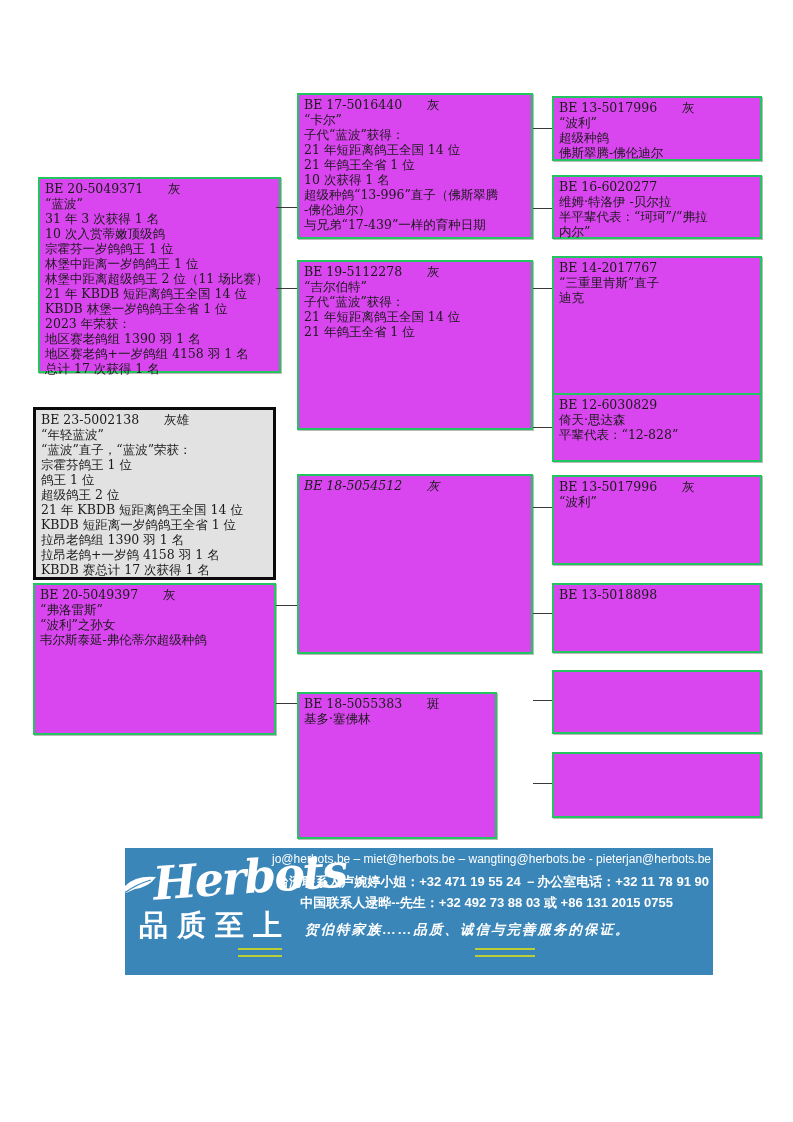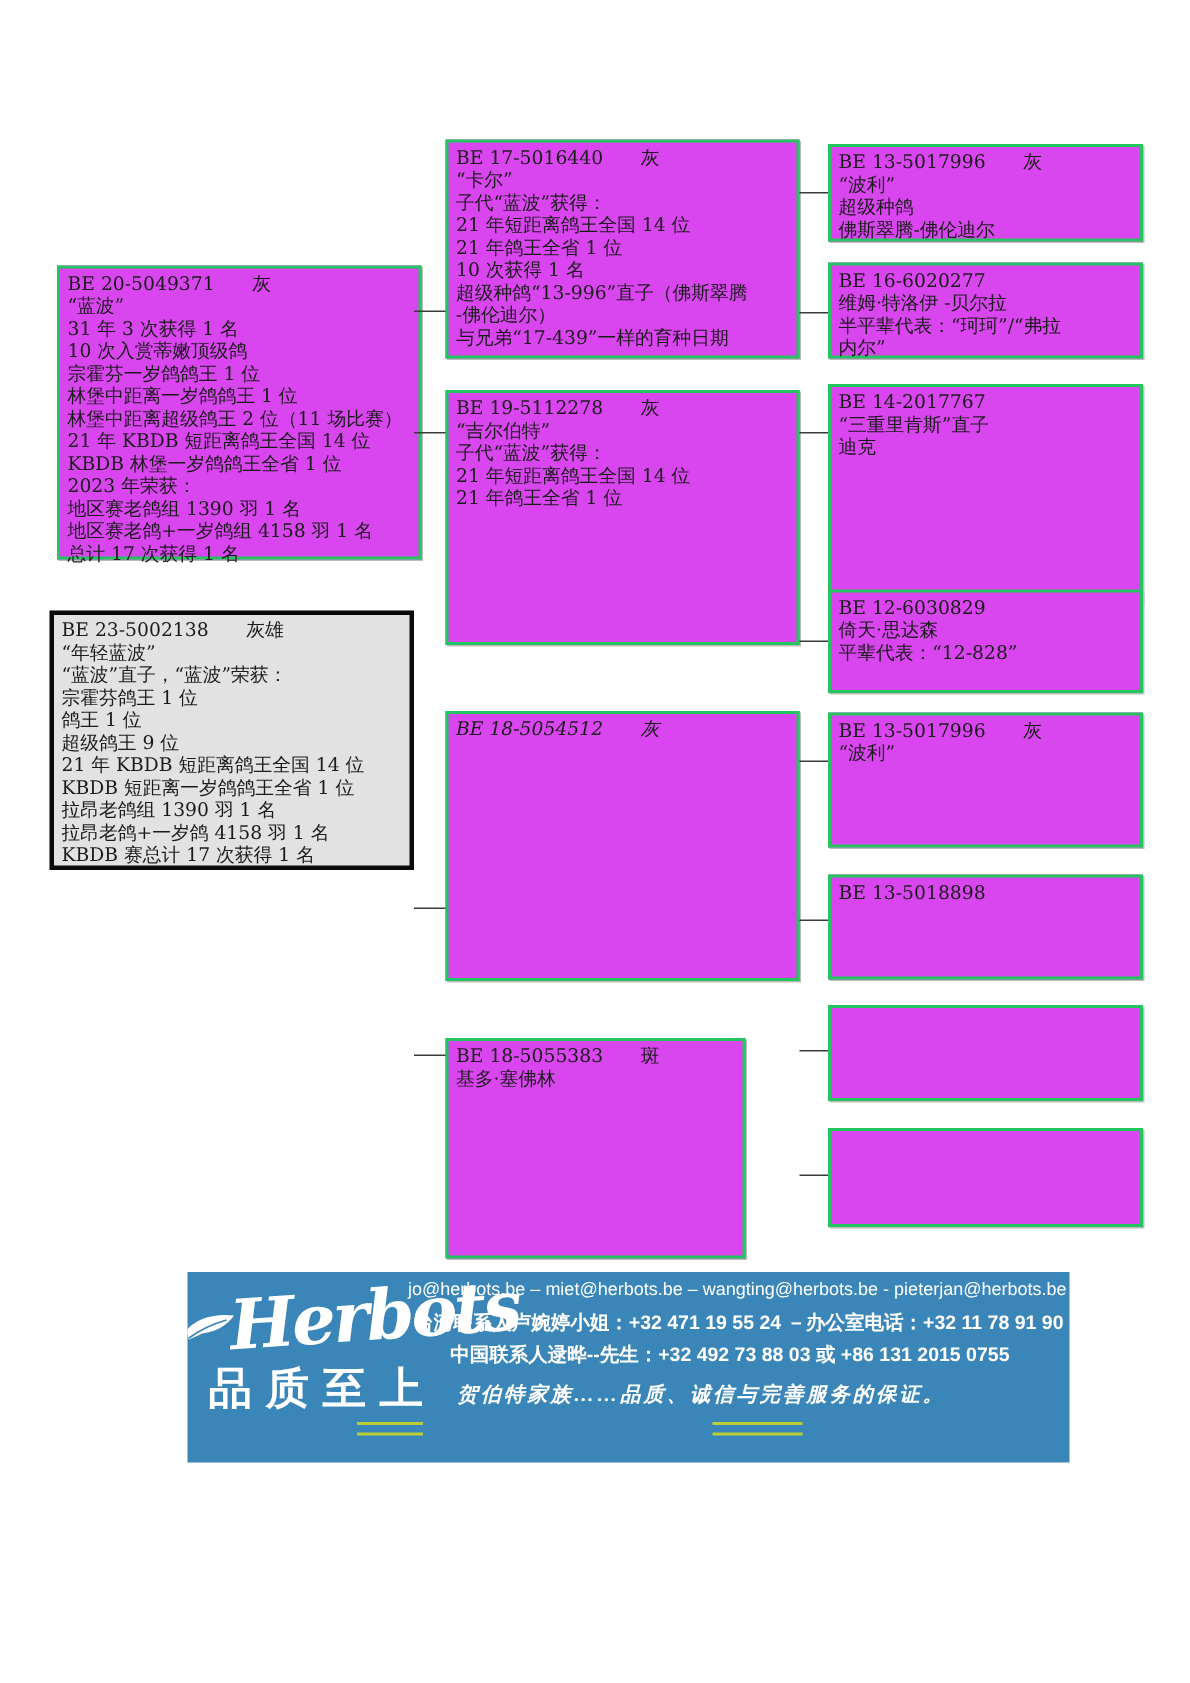--- a/index.html
+++ b/index.html
@@ -48,26 +48,32 @@
       <div class="bline">地区赛老鸽组 1390 羽 1 名</div>
       <div class="bline">地区赛老鸽+一岁鸽组 4158 羽 1 名</div>
       <div class="bline">总计 17 次获得 1 名</div>
     </div>
   <div class="pbox main" style="left:33px;top:395px;width:243px;height:173px;margin-top:12px;">
       <div class="bline">BE 23-5002138　　灰雄</div>
       <div class="bline">“年轻蓝波”</div>
       <div class="bline">“蓝波”直子，“蓝波”荣获：</div>
       <div class="bline">宗霍芬鸽王 1 位</div>
       <div class="bline">鸽王 1 位</div>
-      <div class="bline">超级鸽王 9 位</div>
+      <div class="bline">超级鸽王 2 位</div>
       <div class="bline">21 年 KBDB 短距离鸽王全国 14 位</div>
       <div class="bline">KBDB 短距离一岁鸽鸽王全省 1 位</div>
       <div class="bline">拉昂老鸽组 1390 羽 1 名</div>
       <div class="bline">拉昂老鸽+一岁鸽 4158 羽 1 名</div>
       <div class="bline">KBDB 赛总计 17 次获得 1 名</div>
+    </div>
+  <div class="pbox" style="left:33px;top:583px;width:243px;height:152px;">
+      <div class="bline">BE 20-5049397　　灰</div>
+      <div class="bline">“弗洛雷斯”</div>
+      <div class="bline">“波利”之孙女</div>
+      <div class="bline">韦尔斯泰延-弗伦蒂尔超级种鸽</div>
     </div>
 
   <div class="pbox" style="left:297px;top:93px;width:236px;height:146px;">
       <div class="bline">BE 17-5016440　　灰</div>
       <div class="bline">“卡尔”</div>
       <div class="bline">子代“蓝波”获得：</div>
       <div class="bline">21 年短距离鸽王全国 14 位</div>
       <div class="bline">21 年鸽王全省 1 位</div>
       <div class="bline">10 次获得 1 名</div>
       <div class="bline">超级种鸽“13-996”直子（佛斯翠腾</div>

